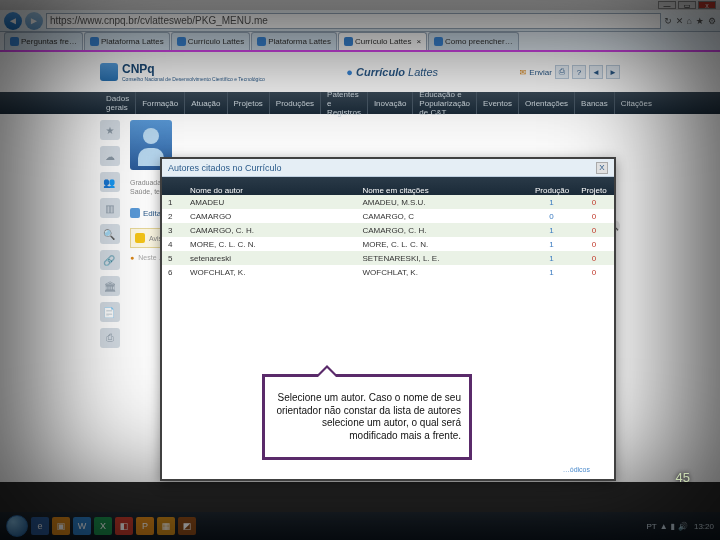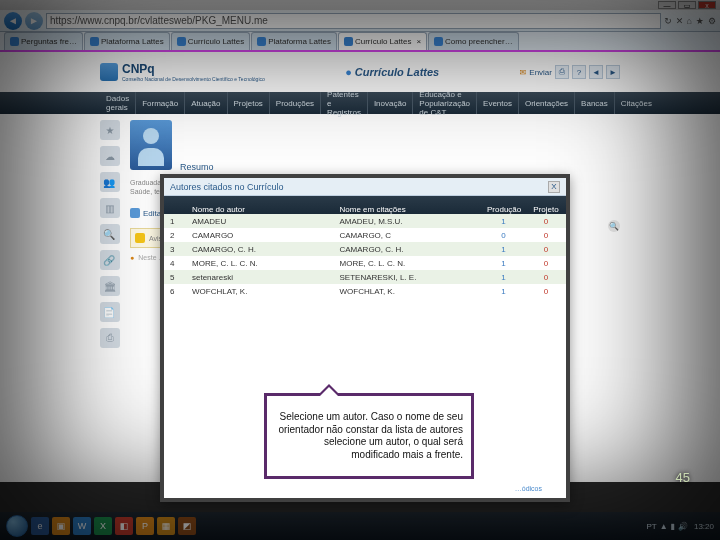--- a/index.html
+++ b/index.html
@@ -17,21 +17,21 @@
 .tab{height:18px;padding:0 5px;font-size:8px;background:#d0e0ec;border:1px solid #9ab;border-bottom:none;margin-right:1px;display:flex;align-items:center;gap:2px;border-radius:3px 3px 0 0;color:#333}
 .tab.active{background:#fff}
 .tabicon{width:9px;height:9px;background:#3a87d8;border-radius:2px}
 .content{background:#fff;height:430px;position:relative;display:flex;flex-direction:column}
 .brandbar{height:40px;display:flex;align-items:center;padding:0 100px;justify-content:space-between}
 .logo{display:flex;align-items:center;gap:4px}
 .logoimg{width:18px;height:18px;background:linear-gradient(#5aa5e8,#2a75b8);border-radius:3px}
 .logotxt{font-size:12px;font-weight:bold;color:#1a4a78}
 .logosub{font-size:5px;color:#2a5a8a}
 .curriculo{font-size:11px;font-style:italic;color:#2a5a8a;font-weight:bold}
-.curriculo .l{color:#2a5a8a;font-weight:bold}
+.curriculo .l{color:#2a5a8a;font-weight:normal}
 .toolbar{display:flex;align-items:center;gap:3px;font-size:8px;color:#2a5a8a}
 .tbtn{width:14px;height:14px;border:1px solid #bcd;background:#e8f0f8;display:flex;align-items:center;justify-content:center;font-size:8px}
 .mainnav{height:22px;background:linear-gradient(#3a4a58,#1a2a38);display:flex;align-items:center;gap:0;padding:0 100px;font-size:8px;color:#d0dae0}
 .mitem{padding:0 6px;border-right:1px solid #4a5a68;height:100%;display:flex;align-items:center;cursor:pointer}
 .mitem:last-child{border-right:none}
 .mainrow{flex:1;display:flex;padding:6px 100px;gap:6px;position:relative}
 .sidetools{width:24px;display:flex;flex-direction:column;gap:6px}
 .sideicon{width:20px;height:20px;background:#d5dde5;border-radius:3px;display:flex;align-items:center;justify-content:center;font-size:10px;color:#8a98a5}
 .profilecol{flex:1}
 .profhead{display:flex;gap:8px;margin-bottom:6px}
@@ -41,21 +41,21 @@
 .profinfo{flex:1}
 .resumo{font-size:9px;color:#2a5a8a;margin-top:42px}
 .resumotxt{font-size:7px;color:#888;line-height:1.3;margin-top:4px}
 .editres{font-size:8px;color:#2a5a8a;margin-top:12px;display:flex;align-items:center;gap:3px}
 .editicon{width:10px;height:10px;background:#5a9ad8;border-radius:2px}
 .alert{margin-top:10px;padding:4px;background:#fef9e5;border:1px solid #e8d898;font-size:7px;color:#888;display:flex;align-items:center;gap:4px}
 .alerticon{width:10px;height:10px;background:#f5c518;border-radius:2px}
 .rightcol{width:120px;font-size:8px;color:#888}
 .rightsearch{width:12px;height:12px;background:#e8e8e8;border-radius:50%;float:right;margin-top:100px;display:flex;align-items:center;justify-content:center}
 
-.modal{position:absolute;top:122px;left:160px;width:410px;background:#fff;border:4px solid #404040;box-shadow:0 3px 12px rgba(0,0,0,.4);z-index:100}
+.modal{position:absolute;top:105px;left:160px;width:456px;background:#fff;border:2px solid #404040;box-shadow:0 3px 12px rgba(0,0,0,.4);z-index:100}
 .modalhead{height:18px;background:#e5eef5;padding:0 6px;font-size:9px;color:#2a5a8a;display:flex;align-items:center;justify-content:space-between;border-bottom:1px solid #c0d0e0}
 .closex{width:12px;height:12px;background:#e0e0e0;border:1px solid #aaa;font-size:8px;text-align:center;line-height:10px;cursor:pointer}
 .thead{display:flex;height:18px;background:linear-gradient(#2a3a48,#1a2a38);color:#fff;font-size:8px;align-items:flex-end}
 .thead>div{padding:0 6px}
 .c-num{width:22px}.c-name{flex:1.2}.c-cit{flex:1.2}.c-prod{width:45px;text-align:center}.c-proj{width:40px;text-align:center}
 .trow{display:flex;height:14px;font-size:8px;align-items:center;color:#333}
 .trow:nth-child(odd){background:#eaf2e6}
 .trow>div{padding:0 6px}
 .trow .c-prod,.trow .c-proj{color:#3a7ac0;cursor:pointer}
 .trow .c-proj{color:#c0392b}

